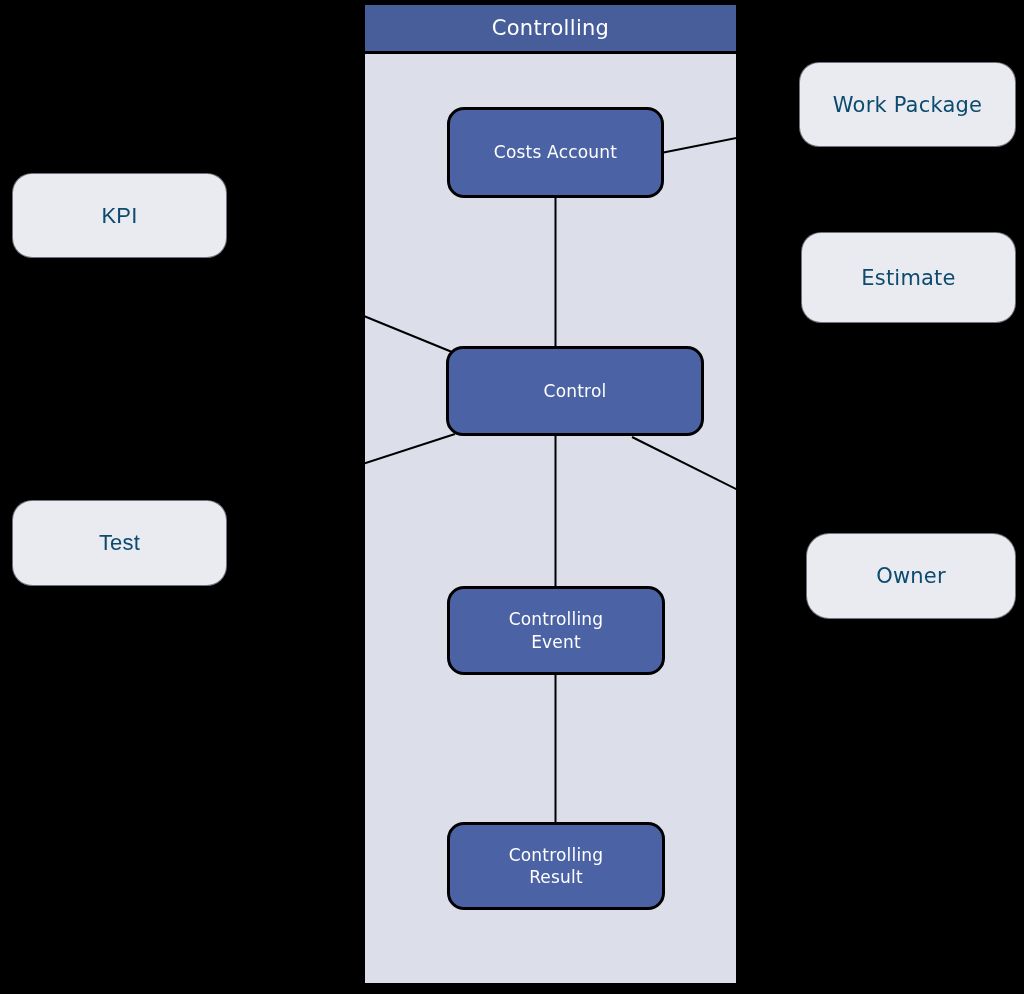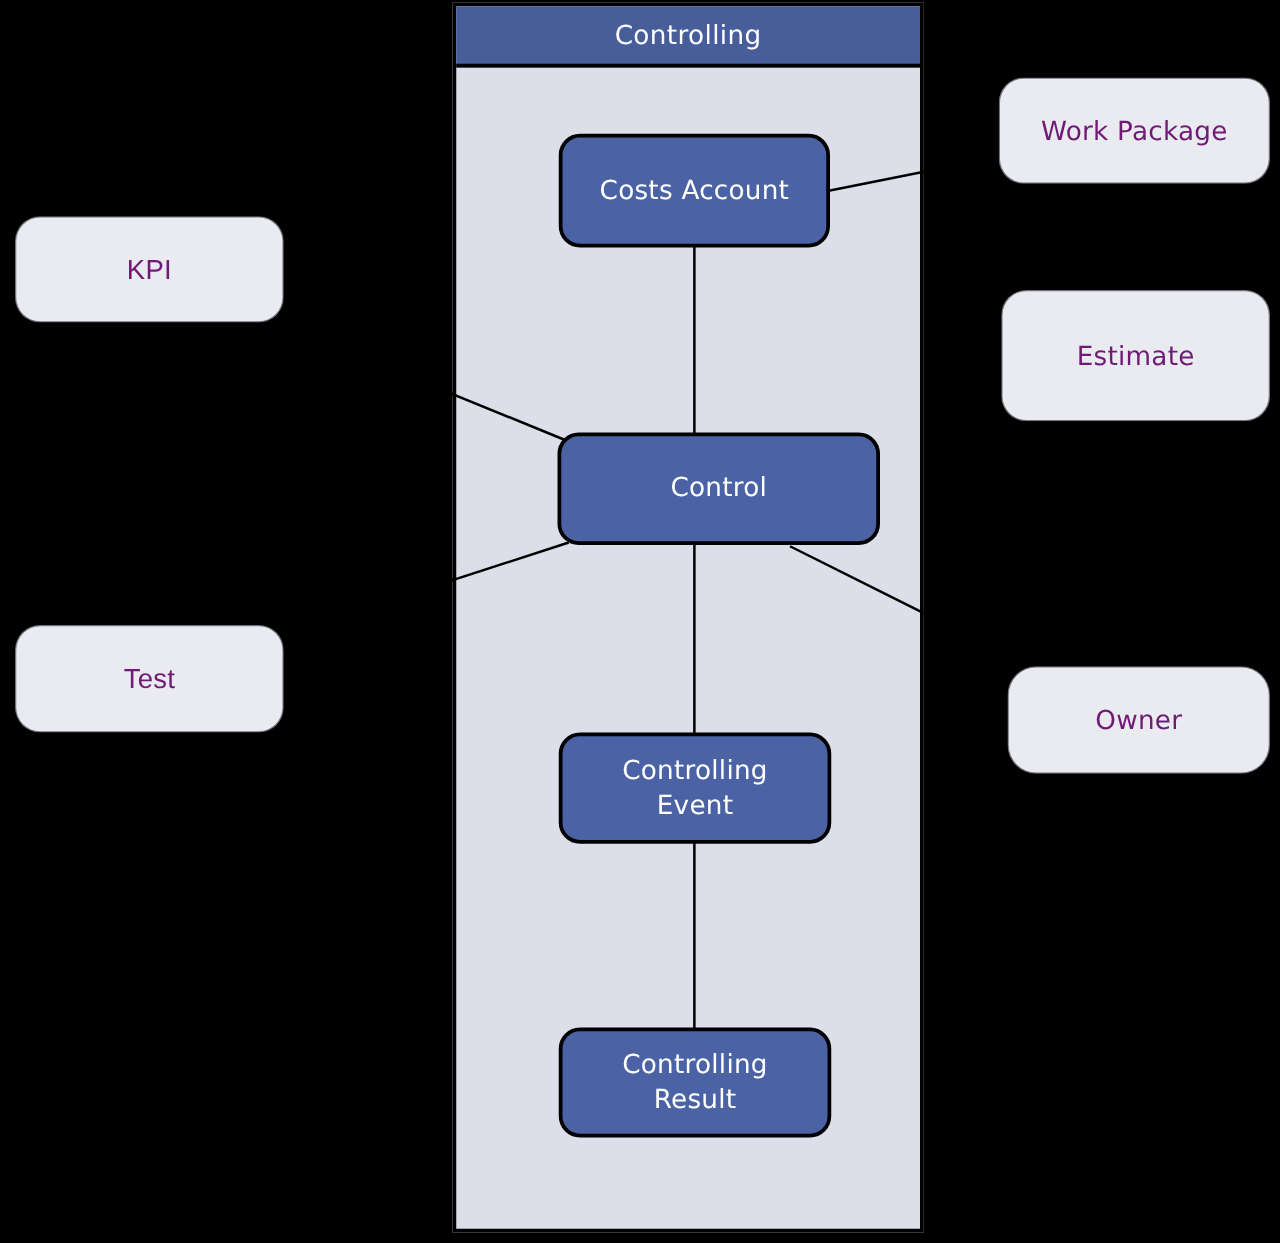--- a/index.html
+++ b/index.html
@@ -66,21 +66,21 @@
     border: 3px solid #000000;
     border-radius: 17px;
     display: flex;
     align-items: center;
     justify-content: center;
     z-index: 10;
   }
   .node-label {
     color: #ffffff;
     font-family: "DejaVu Sans", sans-serif;
-    font-size: 21px;
+    font-size: 17px;
     line-height: 1.32;
     text-align: center;
     white-space: pre-line;
     letter-spacing: 0.2px;
   }
   #node-costs-account     { left: 447px; top: 107px; width: 217px; height: 91px; }
   #node-control           { left: 446px; top: 346px; width: 258px; height: 90px; }
   #node-controlling-event { left: 447px; top: 586px; width: 218px; height: 89px; }
   #node-controlling-result{ left: 447px; top: 822px; width: 218px; height: 88px; }
 
@@ -90,34 +90,34 @@
     box-sizing: border-box;
     background: #e9ebf1;
     border: 1px solid rgba(15, 15, 25, 0.55);
     border-radius: 20px;
     display: flex;
     align-items: center;
     justify-content: center;
     z-index: 10;
   }
   .entity-label {
-    color: #701a75;
+    color: #0c4a6e;
     font-family: "DejaVu Sans", sans-serif;
     font-size: 21px;
     text-align: center;
     letter-spacing: 0.2px;
   }
   .entity-label.plain {
     font-family: "Liberation Sans", sans-serif;
     font-size: 22px;
   }
   #entity-kpi          { left: 12px;  top: 173px; width: 215px; height: 85px; }
   #entity-test         { left: 12px;  top: 500px; width: 215px; height: 86px; }
   #entity-work-package { left: 799px; top: 62px;  width: 217px; height: 85px; }
-  #entity-estimate     { left: 801px; top: 232px; width: 215px; height: 105px; }
+  #entity-estimate     { left: 801px; top: 232px; width: 215px; height: 91px; }
   #entity-owner        { left: 806px; top: 533px; width: 210px; height: 86px; border-radius: 23px; }
 </style>
 </head>
 <body>
 
 <div class="canvas">
 
   <div class="lane">
     <div class="lane-header">
       <span class="lane-title">Controlling</span>

